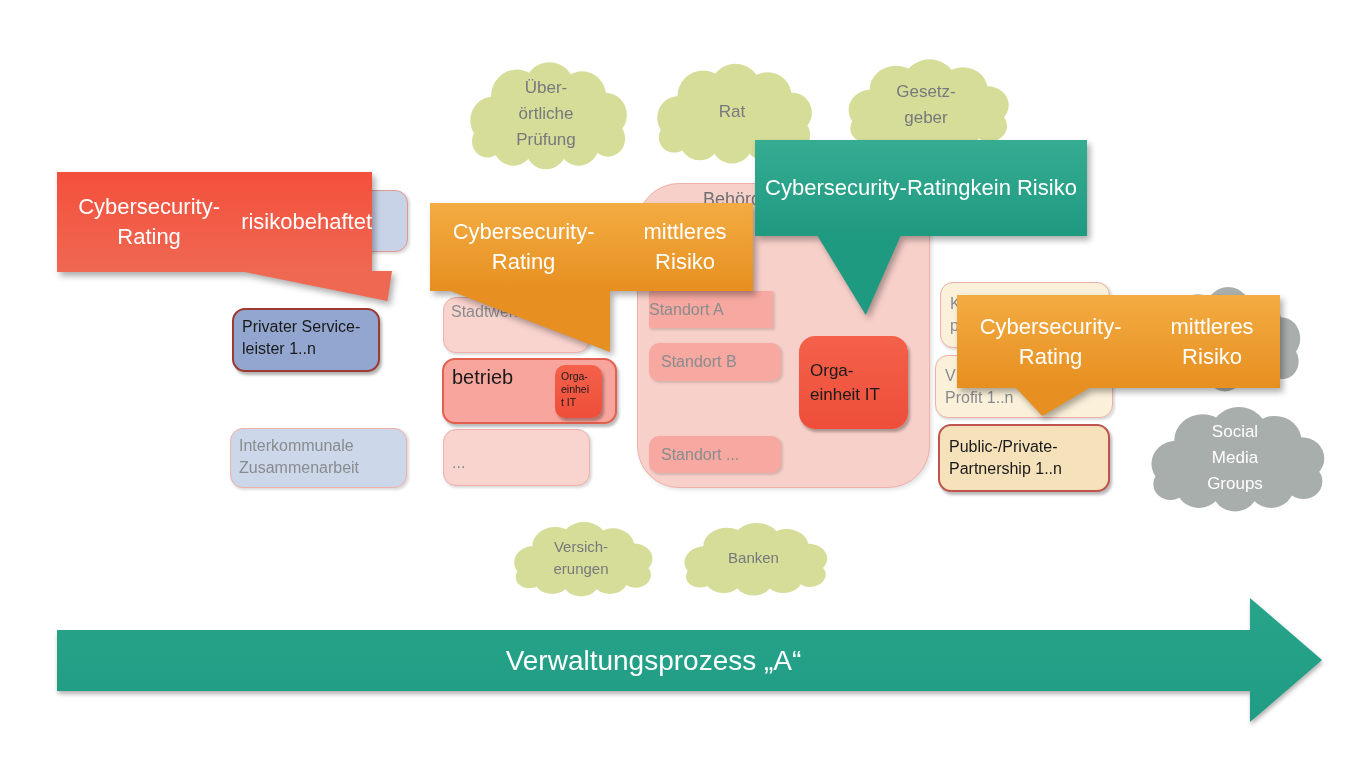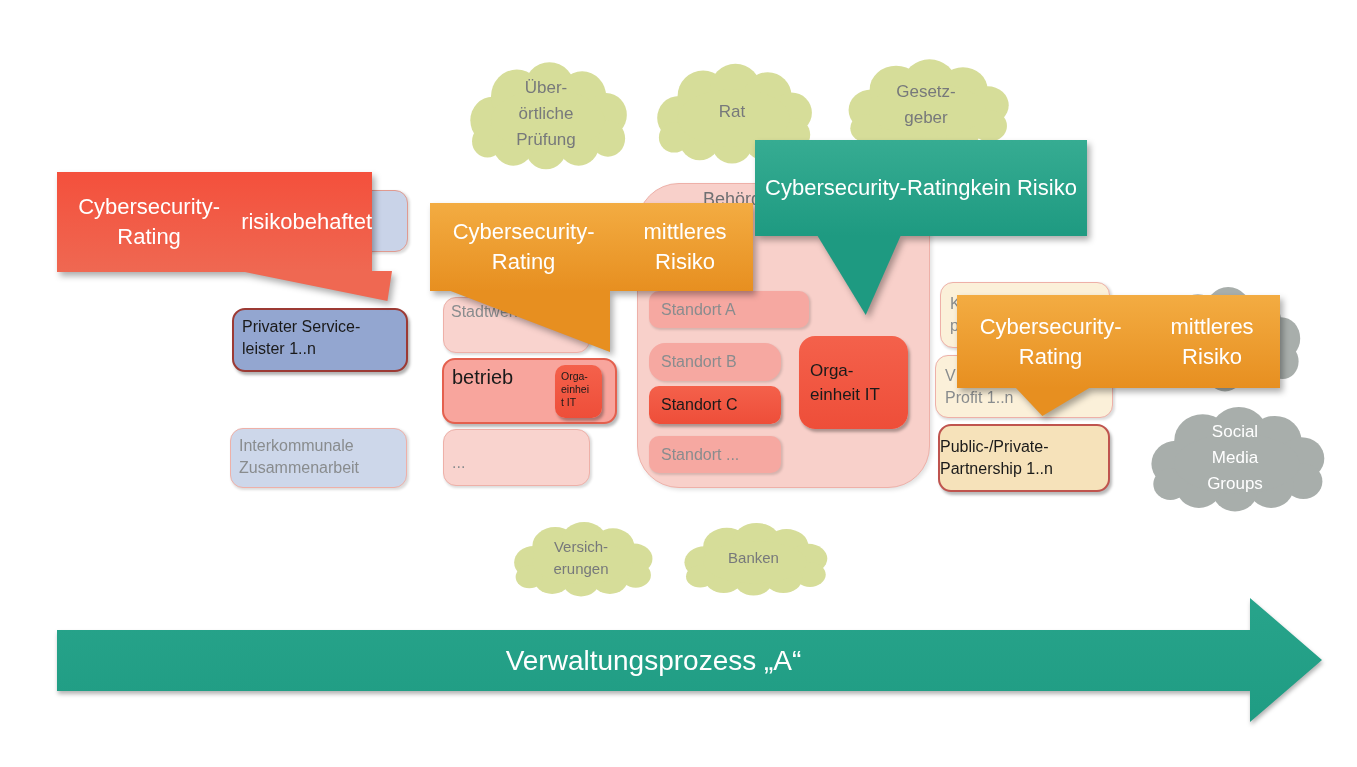--- a/index.html
+++ b/index.html
@@ -156,21 +156,21 @@
     <svg viewBox="0 0 200 130" preserveAspectRatio="none">
         <use href="#cloud-shape" xlink:href="#cloud-shape"></use>
       </svg>
     <div class="cloud-label" style="font-size:15px;line-height:22px;">
       <span>Banken</span>
     </div>
   </div>
 
   <div class="bx z2" style="left:232px;top:190px;width:176px;height:62px;background:var(--hidden-blue-box);border:1px solid #e09a90;"></div>
 
-  <div class="bx bx-pad z2 txt-dark" style="left:232px;top:308px;width:176px;height:64px;background:var(--blue-box);border:2px solid var(--blue-box-border);box-shadow:2px 3px 3px rgba(0,0,0,.3);">
+  <div class="bx bx-pad z2 txt-dark" style="left:232px;top:308px;width:148px;height:64px;background:var(--blue-box);border:2px solid var(--blue-box-border);box-shadow:2px 3px 3px rgba(0,0,0,.3);">
     <span class="ln">Privater Service-</span>
     <span class="ln">leister 1..n</span>
   </div>
 
   <div class="bx bx-pad z2 txt-gray" style="left:230px;top:428px;width:177px;height:60px;background:var(--light-blue-box);border:1px solid var(--pink-border);">
     <span class="ln">Interkommunale</span>
     <span class="ln">Zusammenarbeit</span>
   </div>
 
   <div class="bx z2 txt-gray" style="left:443px;top:297px;width:147px;height:56px;background:var(--light-pink-box);border:1px solid var(--pink-border);padding:3px 7px;box-sizing:border-box;">
@@ -186,48 +186,45 @@
     </div>
   </div>
 
   <div class="bx z2 txt-gray" style="left:443px;top:429px;width:147px;height:57px;background:var(--light-pink-box);border:1px solid var(--pink-border);padding:22px 0 0 8px;box-sizing:border-box;">
     <span class="ln">...</span>
   </div>
 
   <div class="bx z2" style="left:637px;top:183px;width:293px;height:305px;background:var(--pink-container);border:1px solid var(--pink-border);border-radius:42px;box-shadow:2px 2px 4px rgba(0,0,0,.12);">
     <div style="position:absolute;left:65px;top:4px;color:#6f7072;font-size:18px;">Behörde</div>
 
-    <div class="bx txt-gray" style="left:11px;top:107px;width:160px;height:37px;background:var(--salmon-box);border-radius:10px;display:flex;align-items:center;padding-left:12px;box-sizing:border-box;">
+    <div class="bx txt-gray" style="left:11px;top:107px;width:124px;height:37px;background:var(--salmon-box);border-radius:2px;display:flex;align-items:center;box-sizing:border-box;">
       <span>Standort A</span>
     </div>
-    <div class="bx txt-gray" style="left:11px;top:159px;width:132px;height:38px;background:var(--salmon-box);border-radius:16px;display:flex;align-items:center;padding-left:12px;box-sizing:border-box;">
+    <div class="bx txt-gray" style="left:11px;top:159px;width:132px;height:38px;background:var(--salmon-box);border-radius:10px;display:flex;align-items:center;padding-left:12px;box-sizing:border-box;">
       <span>Standort B</span>
-    </div>
-    <div class="bx hot" style="left:11px;top:202px;width:132px;height:38px;border-radius:10px;display:flex;align-items:center;padding-left:12px;box-sizing:border-box;">
-      <span>Standort C</span>
     </div>
     <div class="bx txt-gray" style="left:11px;top:252px;width:132px;height:37px;background:var(--salmon-box);border-radius:10px;display:flex;align-items:center;padding-left:12px;box-sizing:border-box;">
       <span>Standort ...</span>
     </div>
 
     <div class="bx hot" style="left:161px;top:152px;width:109px;height:93px;border-radius:16px;display:flex;flex-direction:column;justify-content:center;padding-left:11px;box-sizing:border-box;font-size:17px;line-height:24px;">
       <span class="ln">Orga-</span>
       <span class="ln">einheit IT</span>
     </div>
   </div>
 
   <div class="bx z2 txt-gray" style="left:940px;top:282px;width:170px;height:66px;background:var(--cream-box);border:1px solid var(--pink-border);display:flex;flex-direction:column;justify-content:center;padding-left:9px;box-sizing:border-box;">
     <span class="ln">K</span>
     <span class="ln">p</span>
   </div>
   <div class="bx z2 txt-gray" style="left:935px;top:355px;width:178px;height:63px;background:var(--cream-box);border:1px solid var(--pink-border);display:flex;flex-direction:column;justify-content:center;padding-left:9px;box-sizing:border-box;">
     <span class="ln">V</span>
     <span class="ln">Profit 1..n</span>
   </div>
-  <div class="bx z2 txt-dark" style="left:938px;top:424px;width:172px;height:68px;background:var(--dark-cream-box);border:2px solid var(--dark-cream-border);box-shadow:2px 3px 3px rgba(0,0,0,.28);display:flex;flex-direction:column;justify-content:center;box-sizing:border-box;">
+  <div class="bx z2 txt-dark" style="left:938px;top:424px;width:172px;height:68px;background:var(--dark-cream-box);border:2px solid var(--dark-cream-border);box-shadow:2px 3px 3px rgba(0,0,0,.28);display:flex;flex-direction:column;justify-content:center;padding-left:9px;box-sizing:border-box;">
     <span class="ln">Public-/Private-</span>
     <span class="ln">Partnership 1..n</span>
   </div>
 
   <div class="callout co-red" style="left:57px;top:172px;width:315px;height:100px;">
     <div class="co-body">
       <span>Cybersecurity-Rating</span>
       <span>risikobehaftet</span>
     </div>
     <div class="co-tail" style="left:183px;width:152px;height:30px;clip-path:polygon(0 0,100% 0,97% 100%);"></div>

